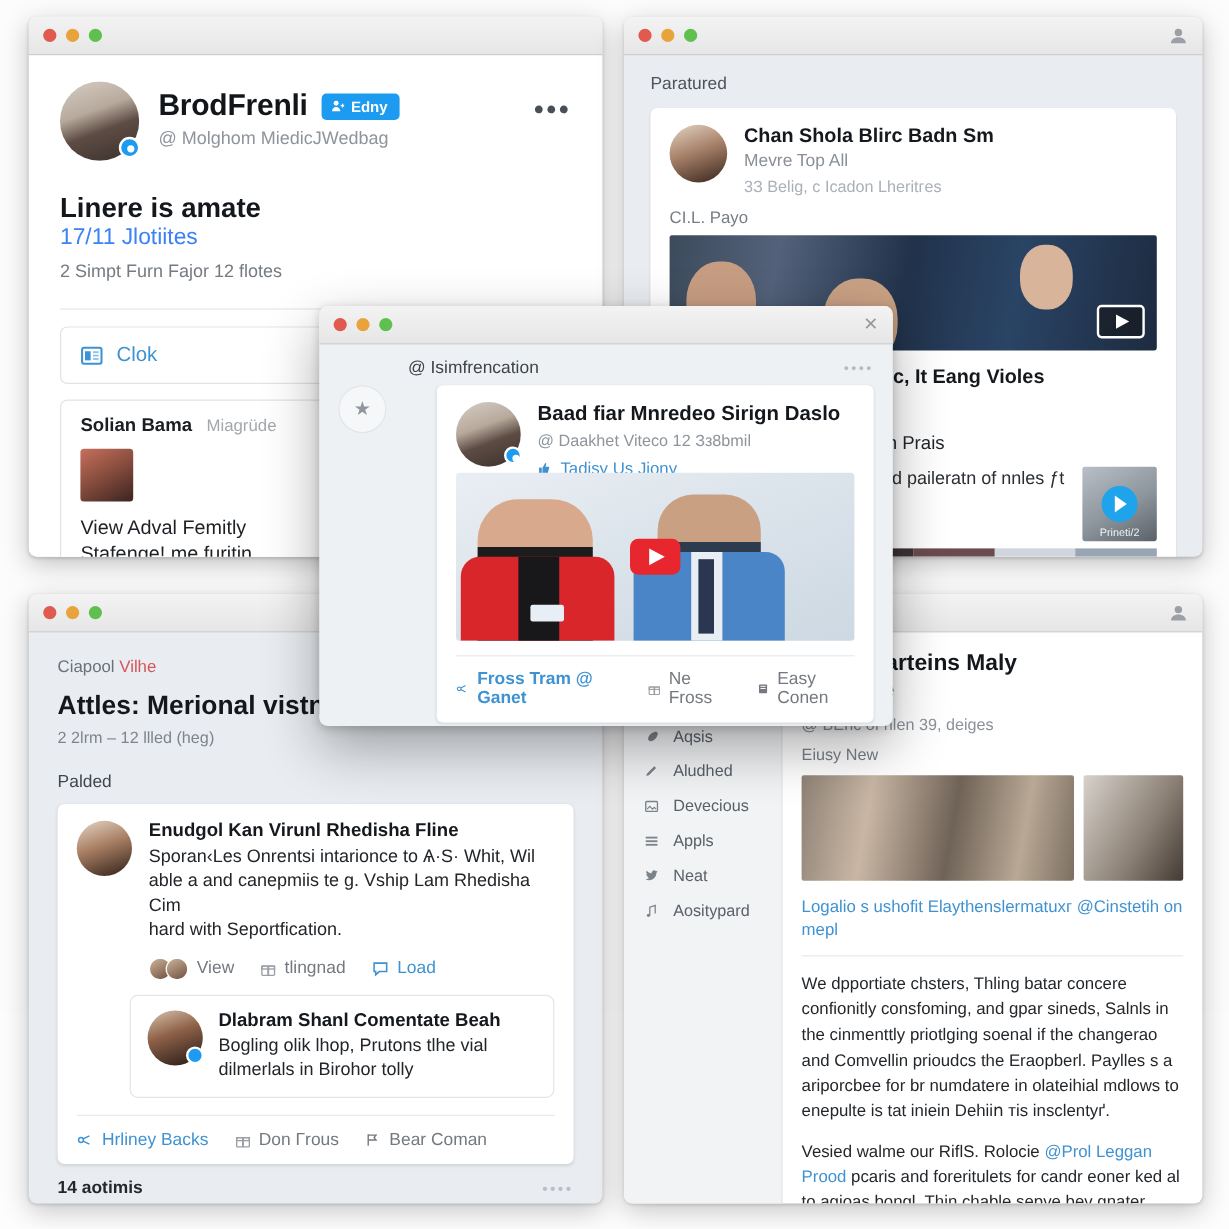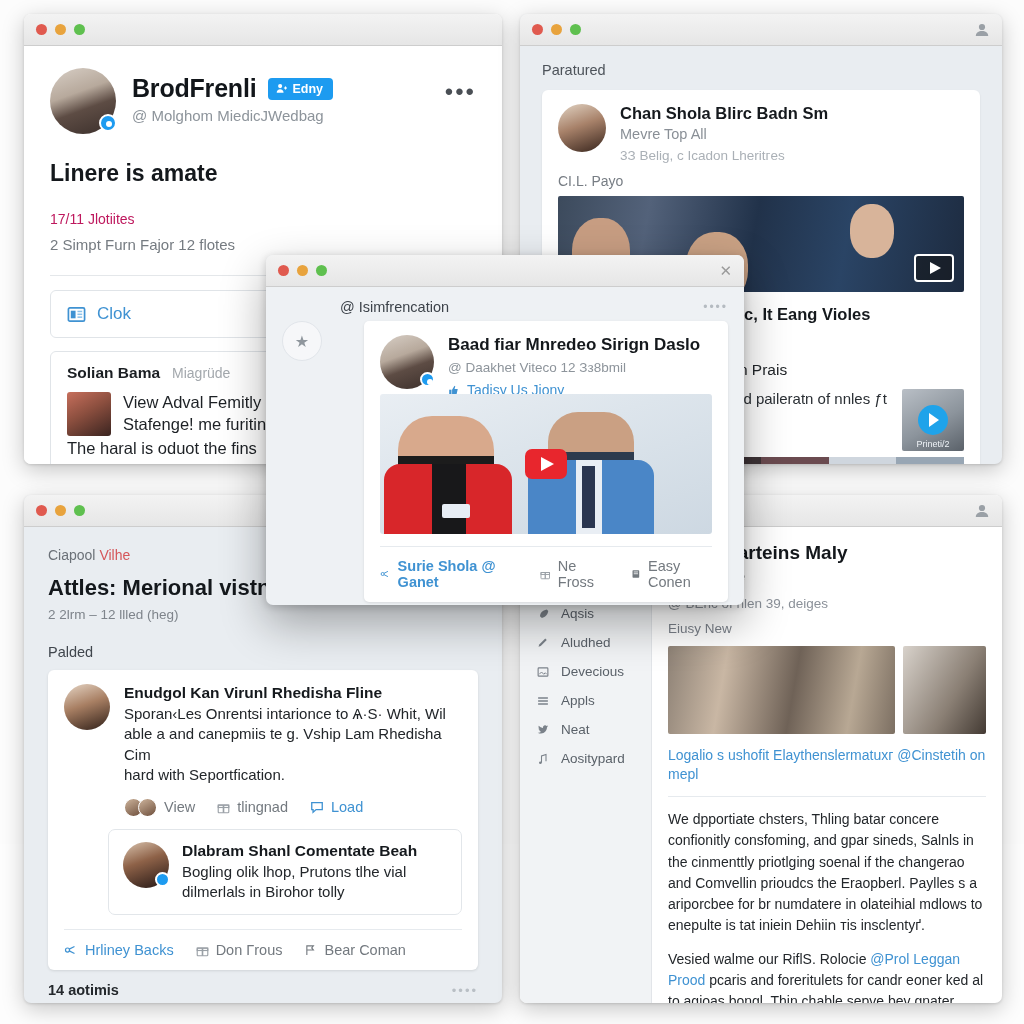--- a/index.html
+++ b/index.html
@@ -55,36 +55,36 @@
   }
   .a-name-row { display: flex; align-items: center; gap: 12px; margin-top: 6px; }
   .a-name { font-size: 25px; font-weight: bold; color: #12161a; letter-spacing: -.2px; }
   .a-pill {
     background: #1d9bf0; color: #fff; font-size: 12.5px; font-weight: bold;
     padding: 4px 10px 4px 8px; border-radius: 4px; display: flex; align-items: center; gap: 5px;
   }
   .a-handle { font-size: 15px; color: #8d949b; margin-top: 4px; }
   .a-dots { position: absolute; right: 26px; top: 66px; color: #4a4f55; font-size: 24px; letter-spacing: 2px; line-height: 1; }
   .a-title { font-size: 23px; font-weight: bold; color: #14181c; margin-top: 26px; }
-  .a-link { font-size: 14px; color: #be185d; margin-top: 24px; }
+  .a-link { font-size: 19px; color: #3b82f6; margin-top: 0; }
   .a-sub { font-size: 15px; color: #757b81; margin-top: 9px; }
   .a-rule { height: 1px; background: #e4e7ea; margin: 22px 0 0 0; }
   .a-box {
     border: 1px solid #e0e4e8; border-radius: 6px; background: #fff;
     margin-top: 14px; padding: 13px 16px; display: flex; align-items: center; gap: 11px;
   }
   .a-box-label { color: #3f92d2; font-size: 17px; }
   .a-card {
     border: 1px solid #e0e4e8; border-radius: 6px; background: #fff;
     margin-top: 13px; padding: 12px 16px 16px 16px;
   }
   .a-card-head { display: flex; align-items: baseline; gap: 12px; }
   .a-card-name { font-size: 15.5px; font-weight: bold; color: #1b1f23; }
   .a-card-meta { font-size: 14px; color: #a3a8ad; }
-  .a-quote { display: flex; gap: 12px; margin-top: 10px; }
+  .a-quote { display: flex; gap: 12px; margin-top: 10px; flex-direction: column; }
   .a-thumb { width: 44px; height: 44px; border-radius: 3px; flex: 0 0 auto;
     background-image: linear-gradient(150deg,#c76f5c,#8c4f3f 45%,#3a2420); }
   .a-quote-text { font-size: 16.5px; color: #1d2125; line-height: 1.32; }
   .a-body-text { font-size: 16.5px; color: #1d2125; line-height: 1.32; margin-top: 2px; }
 
   
   #winB { left: 520px; top: 14px; width: 482px; height: 450px; background: #e9edf1; }
   .b-body { padding: 16px 22px 0 22px; height: calc(100% - 32px); overflow: hidden; }
   .b-section { font-size: 14.5px; color: #4d535a; margin-bottom: 12px; }
   .b-card { background: #fff; border-radius: 6px; box-shadow: 0 1px 2px rgba(0,0,0,.10); padding: 14px 16px 0 16px; }
@@ -550,21 +550,21 @@
               <i style="position:absolute;left:16px;top:8px;border-left:13px solid #fff;border-top:7px solid transparent;border-bottom:7px solid transparent;"></i>
             </span>
           </div>
           <div style="height:1px;background:#e6eaee;margin-top:12px;"></div>
           <div style="display:flex;align-items:center;gap:26px;margin-top:11px;font-size:14.5px;color:#73797f;">
             <span style="display:flex;align-items:center;gap:7px;color:#3f92d2;font-weight:bold;">
               <svg width="13" height="14" viewBox="0 0 16 16">
                   <circle cx="4" cy="8" r="2.3" fill="none" stroke="#3f92d2" stroke-width="1.4"></circle>
                   <path d="M6 7 12 4M6 9l6 3" stroke="#3f92d2" stroke-width="1.4" fill="none"></path>
                 </svg>
-              <span>Surie Shola @ Ganet</span>
+              <span>Fross Tram @ Ganet</span>
             </span>
             <span style="display:flex;align-items:center;gap:7px;">
               <svg width="13" height="13" viewBox="0 0 16 16">
                   <rect x="1.5" y="5" width="13" height="9.5" rx="1" fill="none" stroke="#9aa0a6" stroke-width="1.4"></rect>
                   <rect x="1.5" y="5" width="13" height="3" fill="none" stroke="#9aa0a6" stroke-width="1.4"></rect>
                   <rect x="7" y="5" width="2" height="9.5" fill="#9aa0a6"></rect>
                 </svg>
               <span>Ne Fross</span>
             </span>
             <span style="display:flex;align-items:center;gap:7px;">

